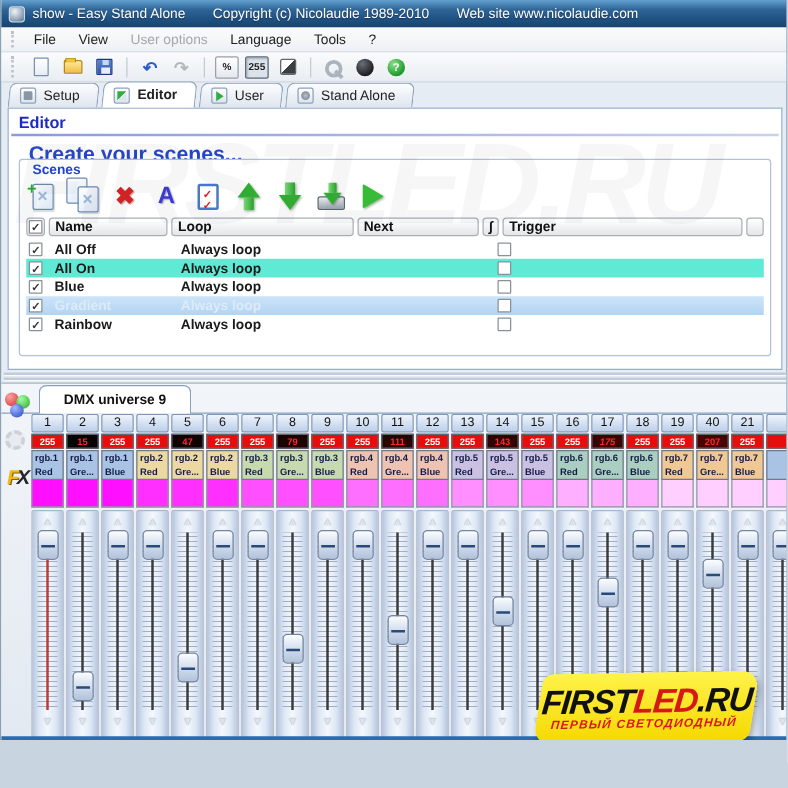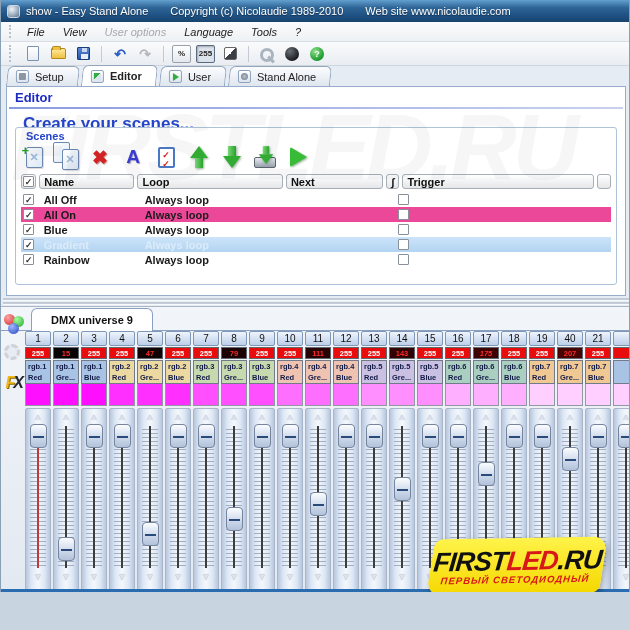--- a/index.html
+++ b/index.html
@@ -15,21 +15,21 @@
   .app-icon { width:13px; height:13px; border-radius:3px;
     background:radial-gradient(circle at 35% 30%, #f0f4f8, #9fb0c0 55%, #5a7080);
     border:1px solid #c8d8e8; margin-right:6px; flex:0 0 auto; }
   .titlebar span { margin-right:22px; white-space:nowrap; text-shadow:0 1px 1px rgba(0,0,0,.45); }
 
   
   .menubar { position:absolute; top:22px; left:0; width:630px; height:20px;
     background:linear-gradient(#fafbfc,#eef1f4); border-bottom:1px solid #d8dde4;
     display:flex; align-items:center; font-size:11px; color:#222; padding-left:8px; }
   .menubar .grip, .toolbar .grip { width:3px; height:70%; border-left:2px dotted #b8c0ca; margin-right:6px; }
-  .menu-item { padding:2px 9px;font-style:italic; }
+  .menu-item { padding:2px 9px; }
   .menu-item.disabled { color:#a6a8ab; }
 
   
   .toolbar { position:absolute; top:42px; left:0; width:630px; height:24px;
     background:linear-gradient(#fafbfc,#e9edf2); border-bottom:1px solid #cfd6de;
     display:flex; align-items:center; gap:5px; padding-left:8px; }
   .tb-sep { width:1px; height:16px; background:#c4cad2; margin:0 3px; }
   .tb-btn { width:20px; height:20px; display:flex; align-items:center; justify-content:center; border-radius:3px; }
   .icon-page { width:12px; height:15px; background:linear-gradient(#ffffff,#e8edf4); border:1px solid #7a90ae; border-radius:1px; }
   .icon-folder { width:15px; height:11px; background:linear-gradient(#ffe9a0,#f0c040); border:1px solid #b08a1a; border-radius:1px 2px 1px 1px; position:relative; }
@@ -113,21 +113,21 @@
   .cb { width:11px; height:11px; border:1px solid #8a9099; background:#fff; border-radius:1px;
     font-size:9px; line-height:10px; text-align:center; color:#333; flex:0 0 auto; }
   .cb.checked::before { content:"✓"; }
   .w-cb { width:16px; justify-content:center; padding:0; }
   .w-name { width:100px; } .w-loop { width:153px; } .w-next { width:102px; }
   .w-fade { width:14px; justify-content:center; padding:0; font-weight:bold; }
   .w-trigger { width:202px; }
   .w-stub { width:14px; }
   .stbody { margin-top:3px; }
   .srow { display:flex; gap:3px; height:15px; align-items:center; font-weight:bold; color:#1a1a1a; }
-  .srow.alt { background:#ec4899; }
+  .srow.alt { background:#5eead4; }
   .srow.selected { background:linear-gradient(#cde4f9,#b2d4f2); color:#dcebf8; }
   .ccell { padding:0 4px; display:flex; align-items:center; height:100%; }
 
   
   .splitter { position:absolute; top:298px; left:0; width:630px; height:8px; background:#e6ecf4; }
   .splitter::before, .splitter::after { content:""; position:absolute; left:2px; right:2px; height:2px;
     background:#c2cbd6; border-bottom:1px solid #f8fafc; }
   .splitter::before { top:0; } .splitter::after { top:4px; }
 
   

